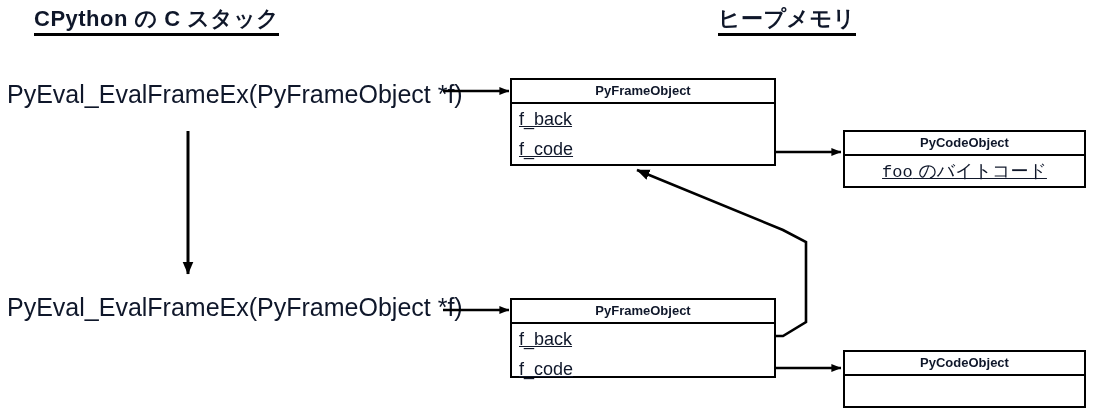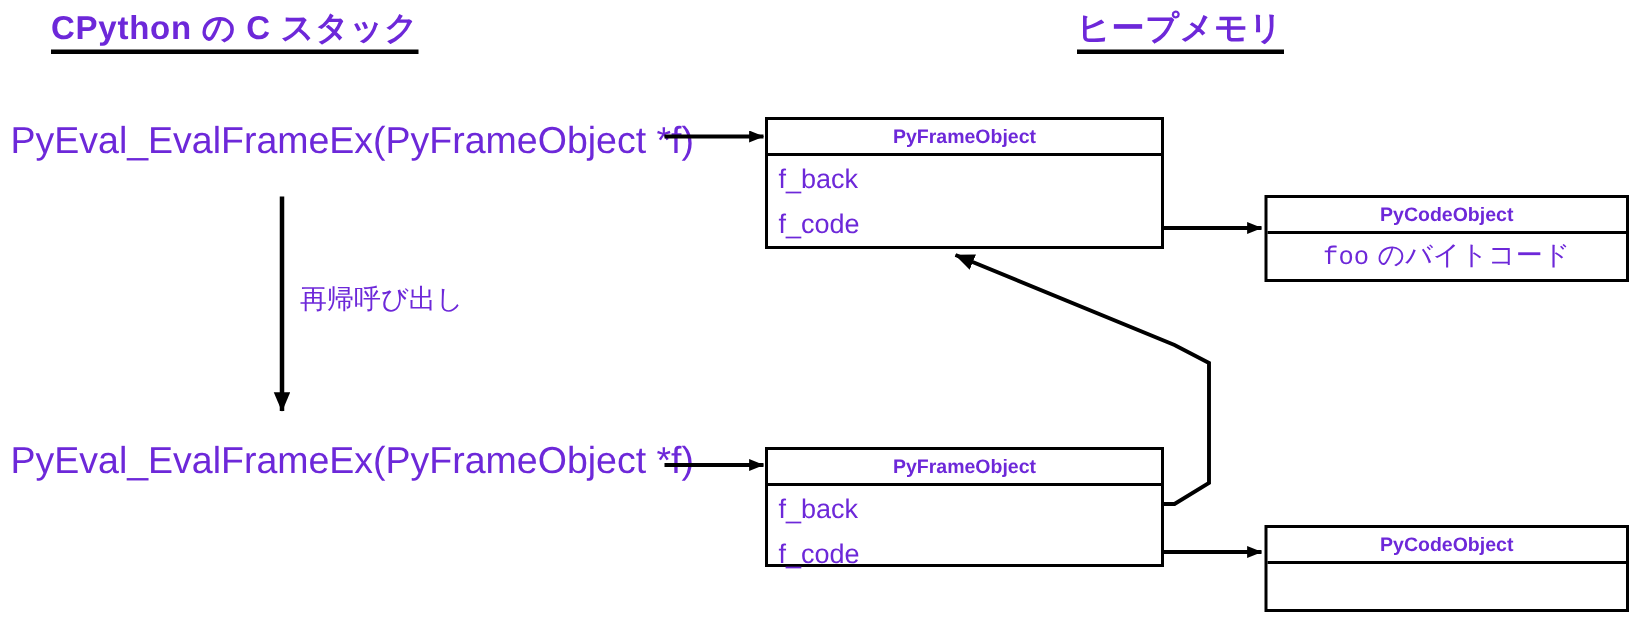--- a/index.html
+++ b/index.html
@@ -1,21 +1,21 @@
 <!DOCTYPE html>
 <html><head>
 <meta charset="utf-8">
 <style>
   html,body{margin:0;padding:0;background:#ffffff;}
   #root{
     position:relative;
     width:1100px;height:417px;
     background:#ffffff;
     font-family:"Liberation Sans","DejaVu Sans",sans-serif;
-    color:#6d28d9;
+    color:#0f172a;
     overflow:hidden;
   }
   .hdr{
     position:absolute;
     font-weight:bold;
     font-size:22px;
     letter-spacing:0.5px;
     white-space:nowrap;
     border-bottom:3px solid #000;
     padding-bottom:2px;
@@ -55,20 +55,21 @@
     line-height:1;
     padding:4px 0 5px 0;
     border-bottom:2px solid #000;
     white-space:nowrap;
   }
   .box .row{
     font-size:18px;
     line-height:1;
     padding:6px 0 6px 7px;
     white-space:nowrap;
+    text-decoration:underline;
   }
   .box .row.mono{
     font-family:"DejaVu Sans",sans-serif;
     text-align:center;
     padding-left:0;
     font-size:18px;
   }
   .box .row.mono .ident{
     font-family:"Liberation Mono","DejaVu Sans Mono",monospace;
     font-size:17px;
@@ -86,21 +87,20 @@
 <body>
 
 <div id="root">
 
   <div class="hdr" id="hdr-stack">CPython の C スタック</div>
   <div class="hdr" id="hdr-heap">ヒープメモリ</div>
 
   <div class="calltext" id="call-top">PyEval_EvalFrameEx(PyFrameObject *f)</div>
   <div class="calltext" id="call-bottom">PyEval_EvalFrameEx(PyFrameObject *f)</div>
 
-  <div class="recurse-label">再帰呼び出し</div>
 
   <svg id="wires">
     <defs>
       <marker id="ah" markerWidth="11" markerHeight="11" refX="9.6" refY="4" orient="auto" markerUnits="userSpaceOnUse">
         <path d="M0,0 L10,4 L0,8 z" fill="#000"></path>
       </marker>
       <marker id="ahbig" markerWidth="15" markerHeight="15" refX="12.5" refY="5.5" orient="auto" markerUnits="userSpaceOnUse">
         <path d="M0,0 L13,5.5 L0,11 z" fill="#000"></path>
       </marker>
     </defs>

